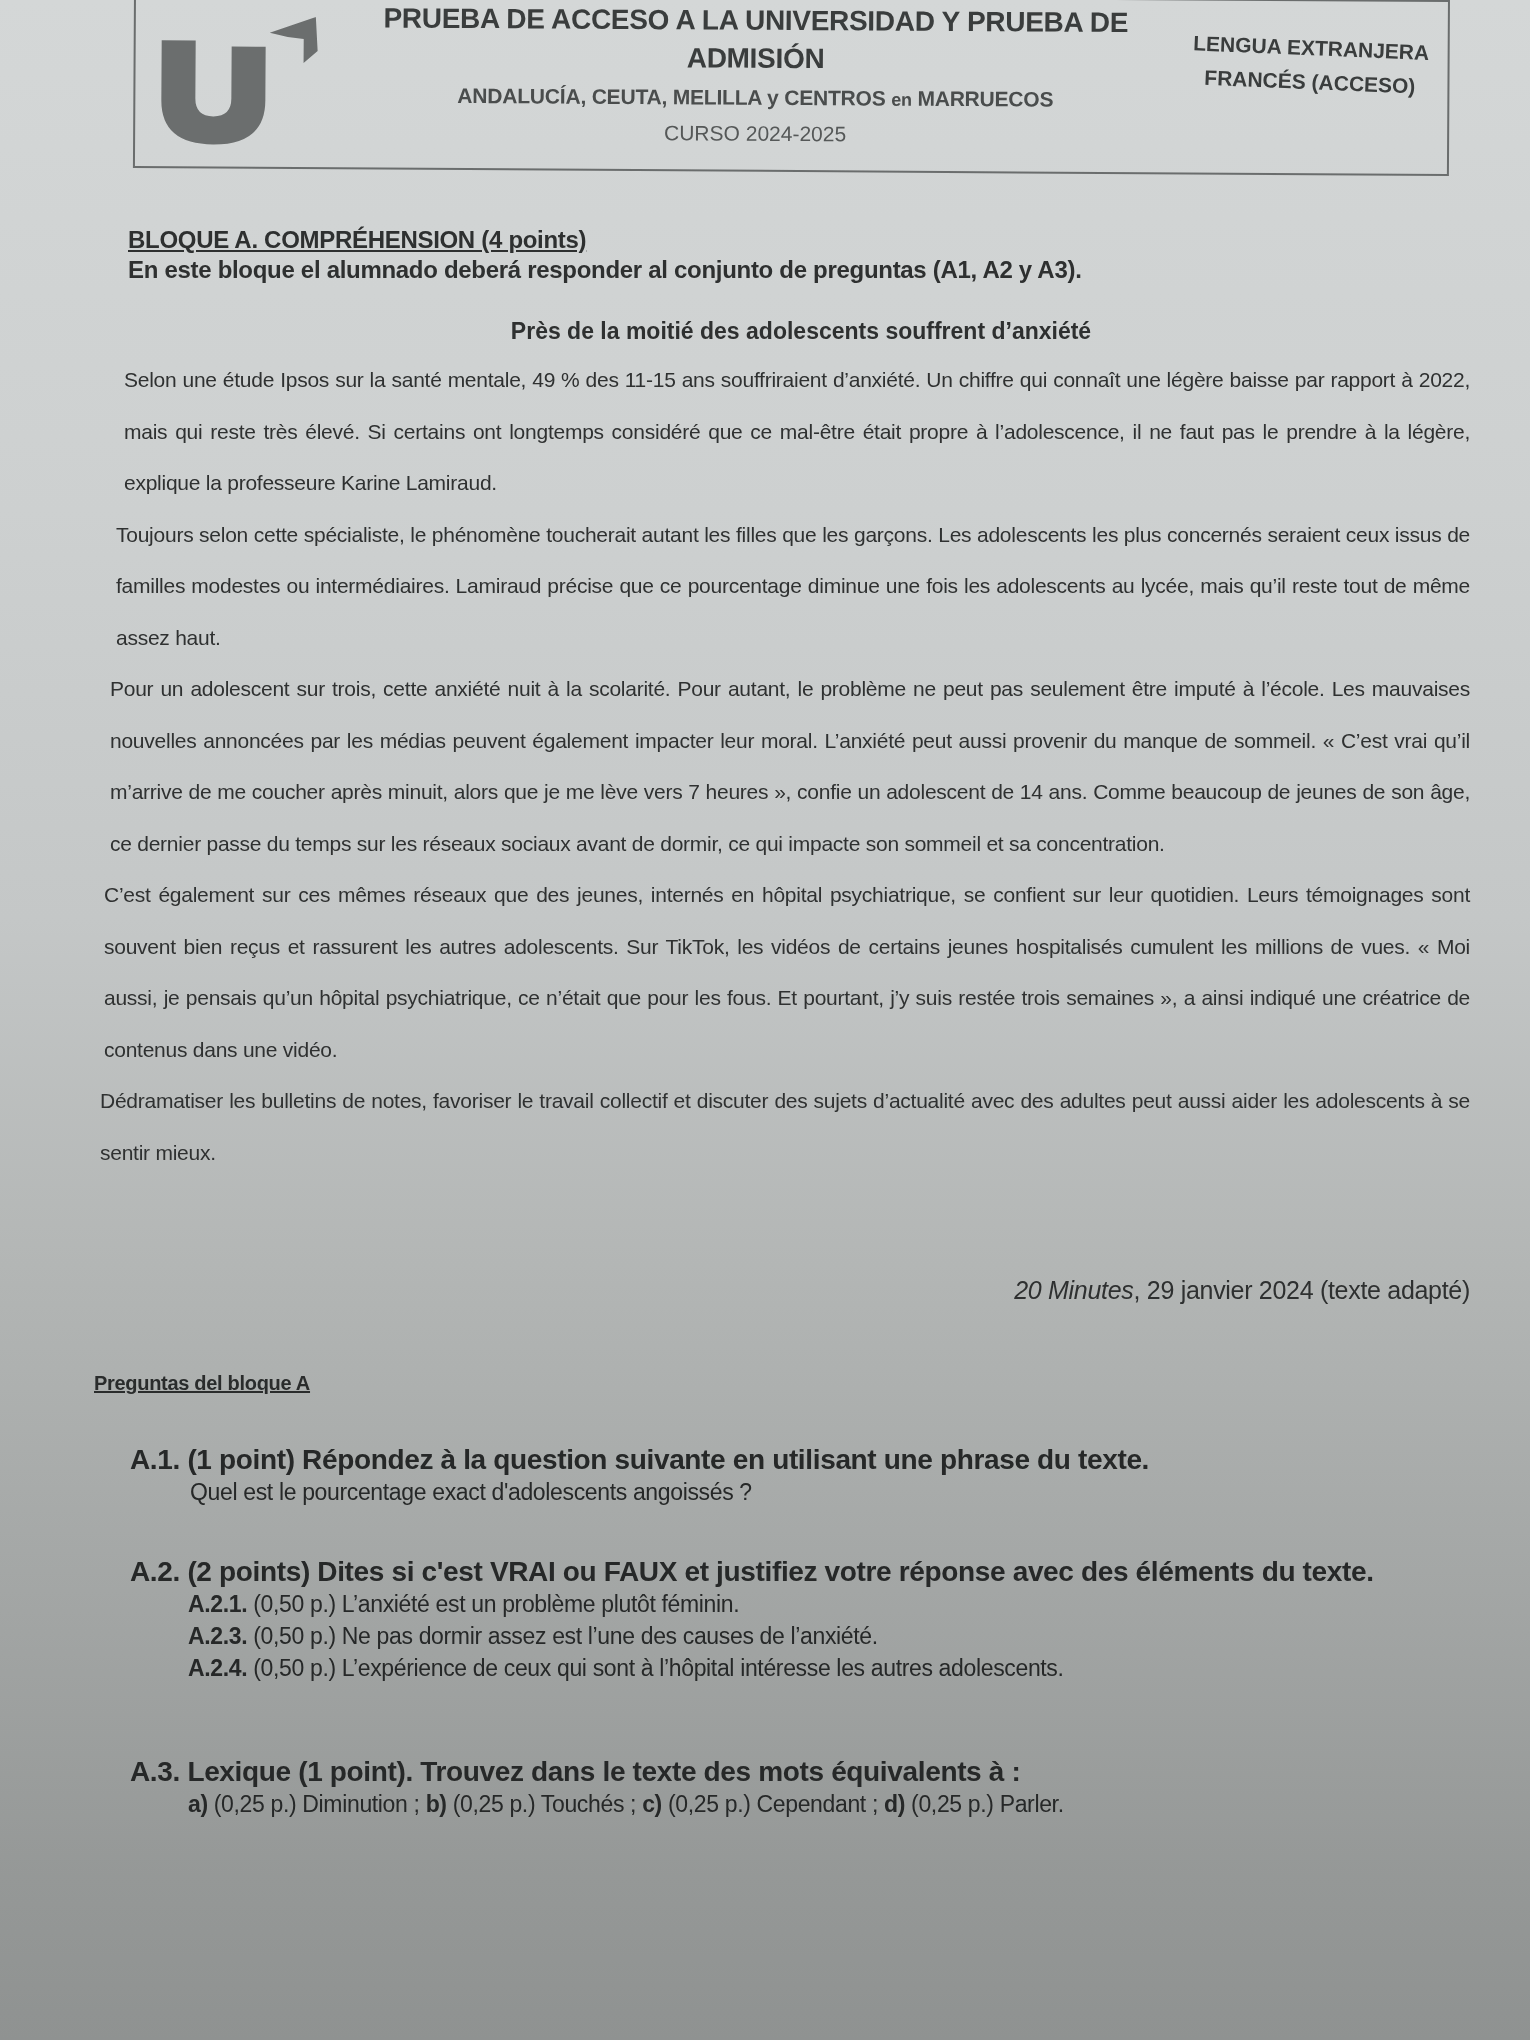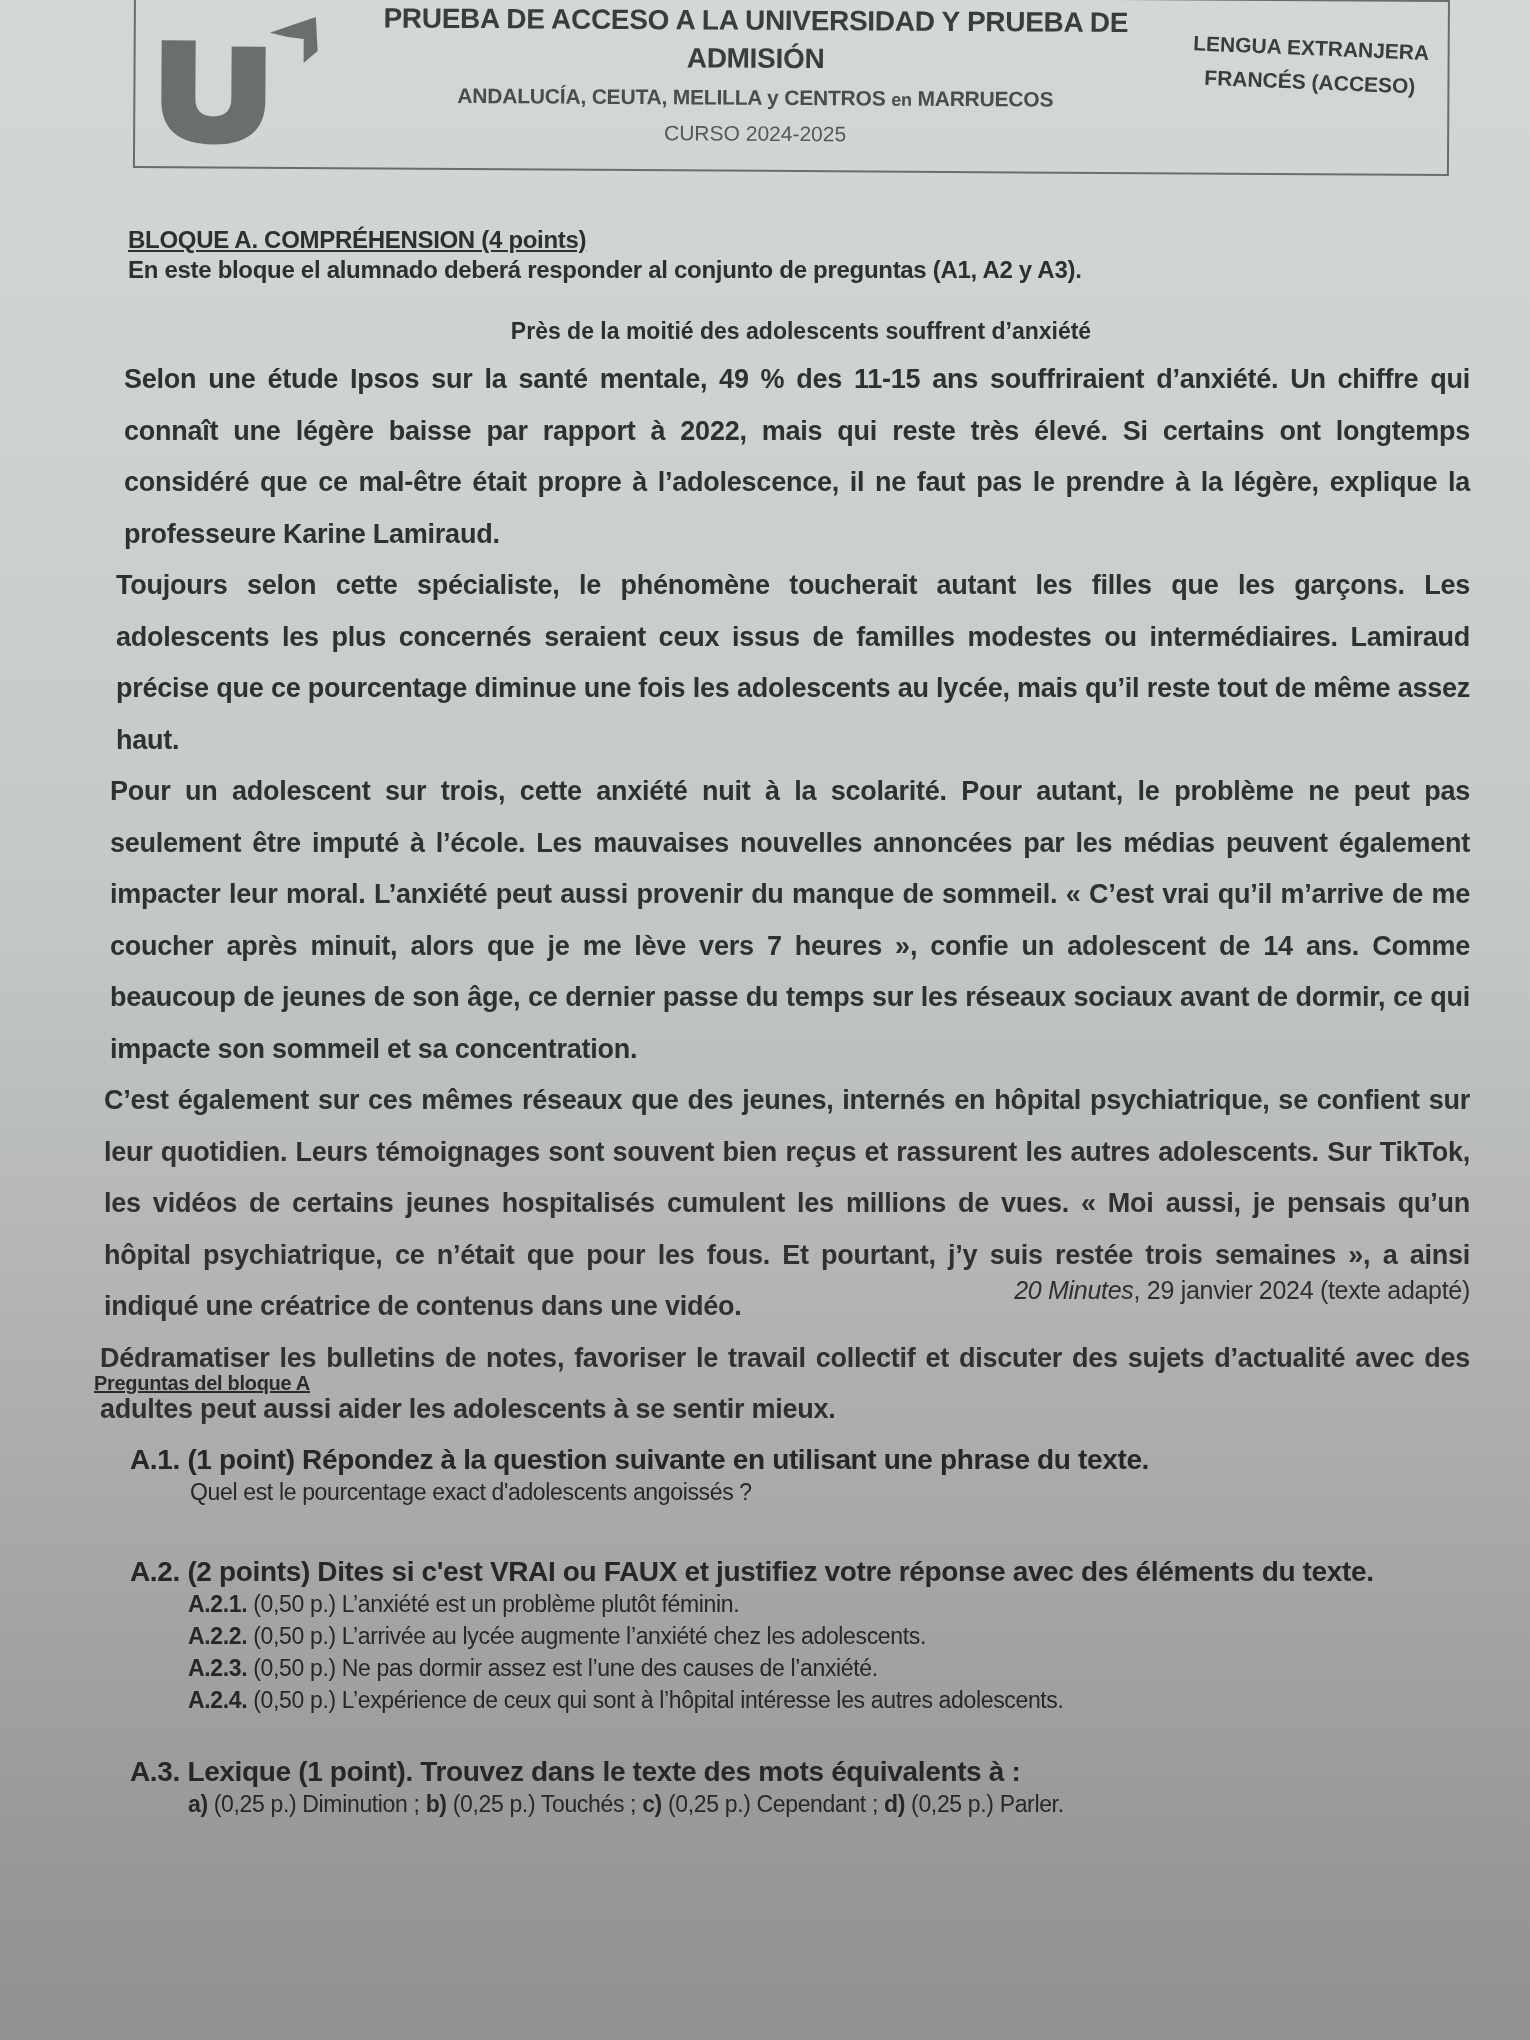--- a/index.html
+++ b/index.html
@@ -115,26 +115,25 @@
 
     
     .article {
       position: absolute;
       left: 84px;
       top: 354px;
       width: 1370px;
     }
     .article p {
       margin: 0;
-      font-size: 27px;
+      font-size: 21px;
       line-height: 51.5px;
       color: #2f3131;
       text-align: justify;
       letter-spacing: -0.25px;
-      font-weight: bold;
     }
     .article p.p1 { margin-left: 24px; }
     .article p.p2 { margin-left: 16px; }
     .article p.p3 { margin-left: 10px; }
     .article p.p4 { margin-left: 4px; }
     .article p.p5 { margin-left: 0px; }
     .source {
       position: absolute;
       right: 76px;
       top: 1276px;
@@ -220,21 +219,20 @@
   <div class="questions-title">Preguntas del bloque A</div>
 
   <div class="question q1">
     <div class="q-head">A.1. (1 point) Répondez à la question suivante en utilisant une phrase du texte.</div>
     <div class="q-sub">Quel est le pourcentage exact d'adolescents angoissés ?</div>
   </div>
 
   <div class="question q2">
     <div class="q-head">A.2. (2 points) Dites si c'est VRAI ou FAUX et justifiez votre réponse avec des éléments du texte.</div>
     <div class="q-sub"><b>A.2.1.</b><span> (0,50 p.) L’anxiété est un problème plutôt féminin.</span></div>
-    <div class="q-sub"><b>A.2.2.</b><span> (0,50 p.) L’arrivée au lycée augmente l’anxiété chez les adolescents.</span></div>
     <div class="q-sub"><b>A.2.3.</b><span> (0,50 p.) Ne pas dormir assez est l’une des causes de l’anxiété.</span></div>
     <div class="q-sub"><b>A.2.4.</b><span> (0,50 p.) L’expérience de ceux qui sont à l’hôpital intéresse les autres adolescents.</span></div>
   </div>
 
   <div class="question q3">
     <div class="q-head">A.3. Lexique (1 point). Trouvez dans le texte des mots équivalents à :</div>
     <div class="q-sub"><b>a)</b><span> (0,25 p.) Diminution ; </span><b>b)</b><span> (0,25 p.) Touchés ; </span><b>c)</b><span> (0,25 p.) Cependant ; </span><b>d)</b><span> (0,25 p.) Parler.</span></div>
   </div>
 
 </div>

